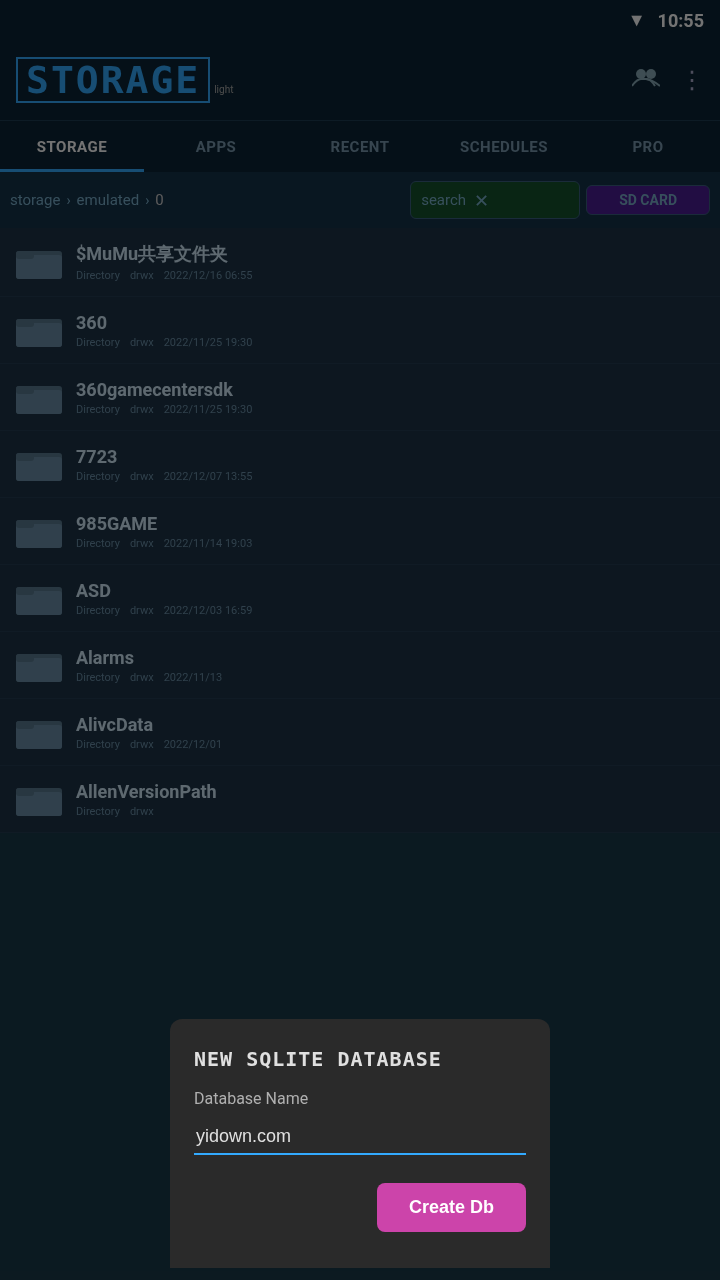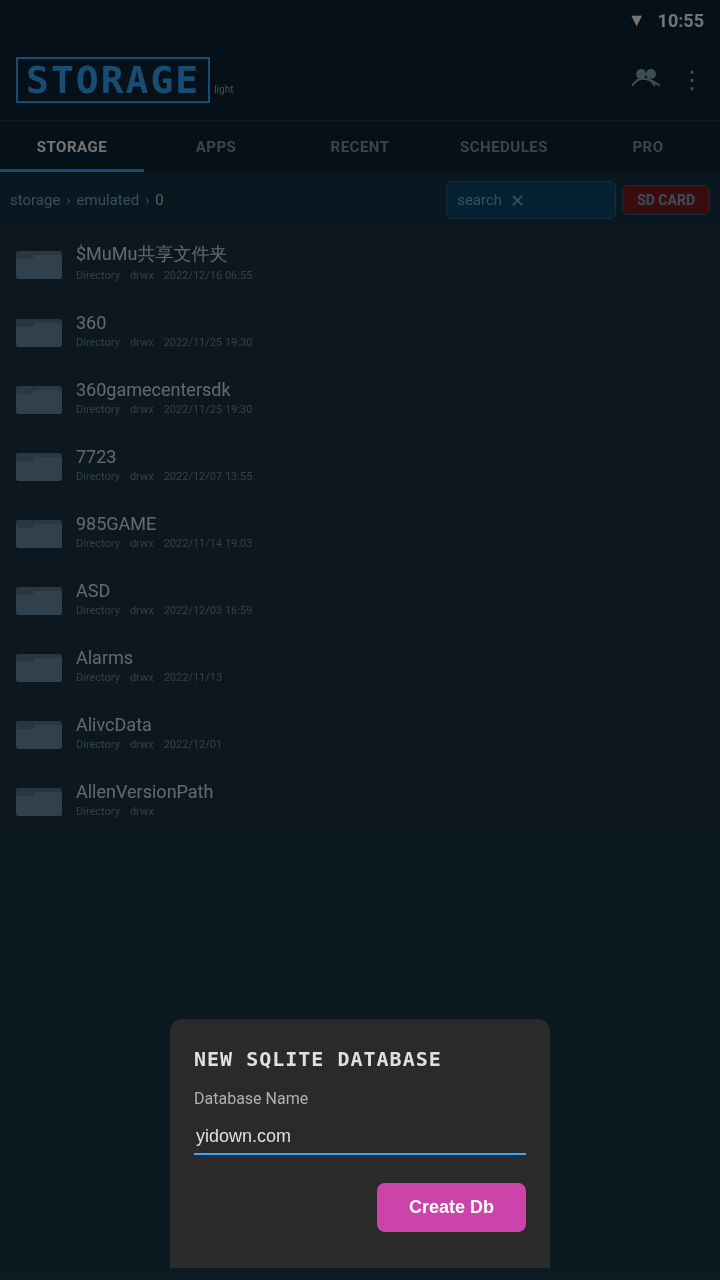--- a/index.html
+++ b/index.html
@@ -127,47 +127,47 @@
     }
     .path-arrow {
       color: #7ab0cc;
       font-size: 14px;
     }
     .path-segment.last {
       color: #ccc;
     }
     .search-box {
       margin-left: auto;
-      background: #0c4a6e;
+      background: #14532d;
       border: 1px solid #3a6080;
       border-radius: 6px;
       height: 38px;
       display: flex;
       align-items: center;
       padding: 0 10px;
       gap: 8px;
       min-width: 170px;
     }
     .search-text {
       color: #7ab0cc;
       font-size: 15px;
     }
     .search-close {
       color: #7ab0cc;
       font-size: 18px;
       cursor: pointer;
     }
     .sd-card-btn {
-      background: #7f1d1d;
+      background: #4c1d95;
       border: 1.5px solid #3a6080;
       border-radius: 6px;
       color: #7ab0cc;
       font-size: 14px;
       font-weight: bold;
-      padding: 6px 14px;
+      padding: 6px 32px;
       cursor: pointer;
       white-space: nowrap;
     }
 
     
     .file-list {
       width: 100%;
       background: #1e3447;
     }
     .file-item {
@@ -188,21 +188,21 @@
       height: 38px;
     }
     .file-info {
       display: flex;
       flex-direction: column;
       gap: 3px;
     }
     .file-name {
       color: #d0e8f8;
       font-size: 18px;
-      font-weight: 400;
+      font-weight: 700;
     }
     .file-meta {
       color: #6a8fa8;
       font-size: 11px;
       display: flex;
       gap: 10px;
     }
 
     
     .overlay {

